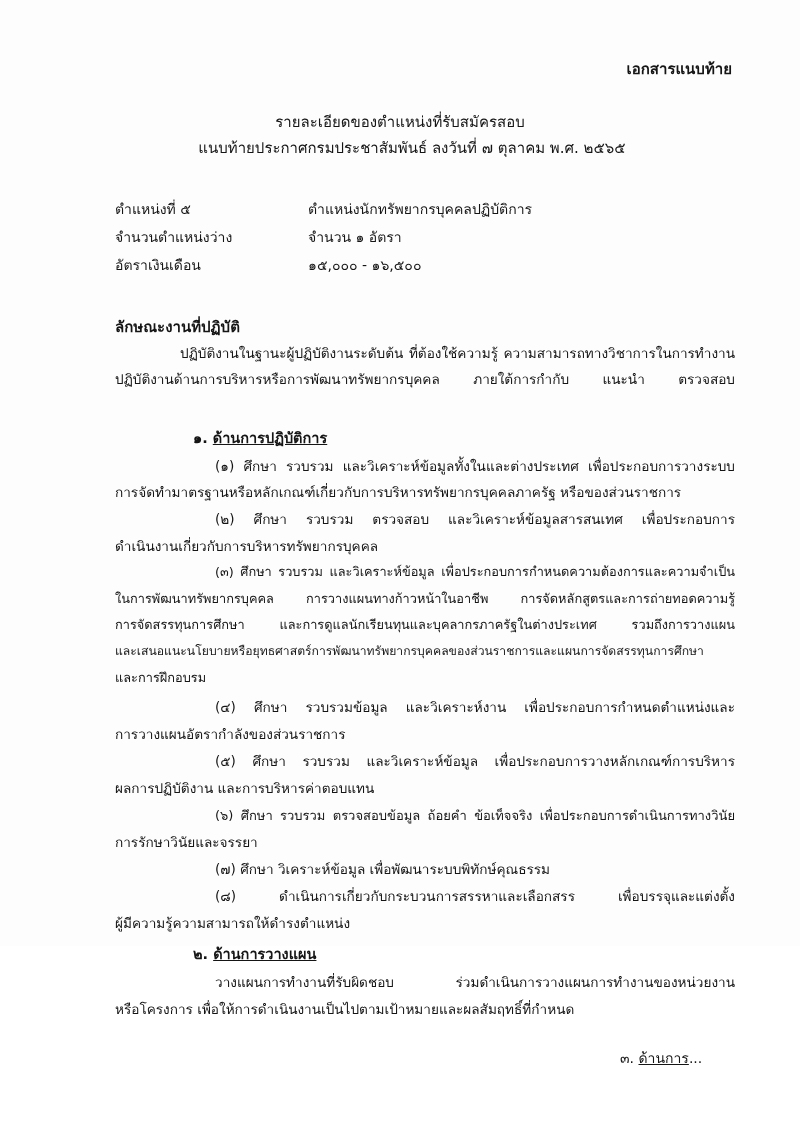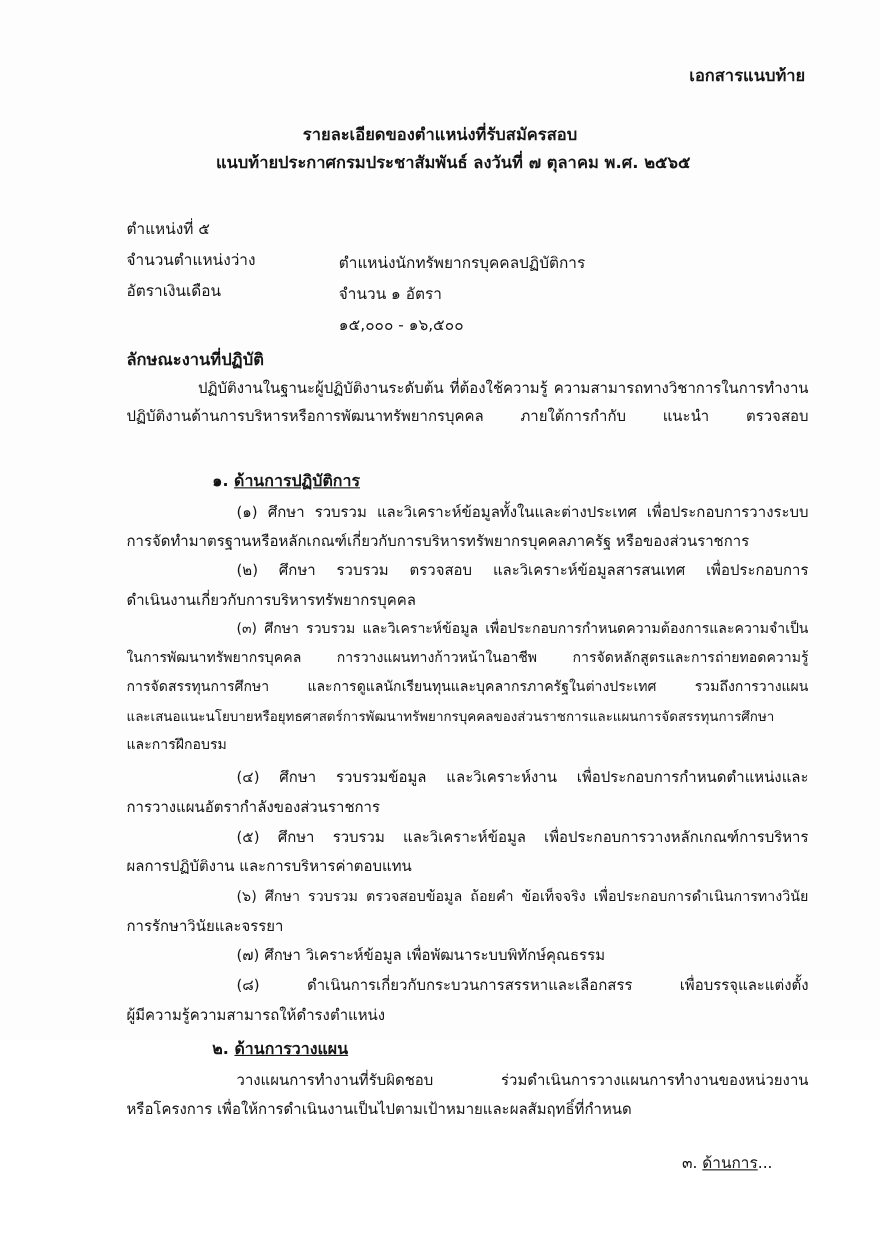--- a/index.html
+++ b/index.html
@@ -3,25 +3,25 @@
 <meta charset="utf-8">
 <style>
   html, body { margin: 0; padding: 0; }
   body {
     width: 800px; height: 1131px; background: #ffffff; color: #151515;
     font-family: "DejaVu Sans", sans-serif; font-size: 14px; position: relative; overflow: hidden;
   }
   .page { position: absolute; left: 0; top: 0; width: 800px; height: 946px; background: #fdfdfd; }
   .abs { position: absolute; white-space: nowrap; line-height: 1; }
   .annex { right: 68px; top: 62px; font-size: 15px; font-weight: bold; }
-  .title { left: 0; width: 800px; text-align: center; font-size: 15px; font-weight: bold; }
+  .title { left: 0; width: 800px; text-align: center; font-size: 15px; font-weight: normal; }
   .t1 { top: 115px; }
   .t2 { top: 141px; padding-left: 24px; box-sizing: border-box; }
   .field-label { left: 115px; font-size: 14px; }
-  .field-value { left: 308px; font-size: 14px; margin-top: 31px; }
+  .field-value { left: 308px; font-size: 14px; }
   .section-heading { left: 115px; top: 320px; font-size: 15px; font-weight: bold; }
   .line { position: absolute; left: 115px; width: 620px; font-size: 13.6px; line-height: 1; white-space: nowrap; }
   .ind-head { left: 193px; font-weight: bold; font-size: 14.5px; }
   .ind-item { left: 215px; width: 520px; }
   .ind-para { left: 180px; width: 555px; }
   .u { text-decoration: underline; }
   .justify { text-align: justify; text-align-last: justify; }
   .continuation { left: 620px; top: 1040px; font-size: 14px; margin-top: 11px; }
 </style>
 </head>

